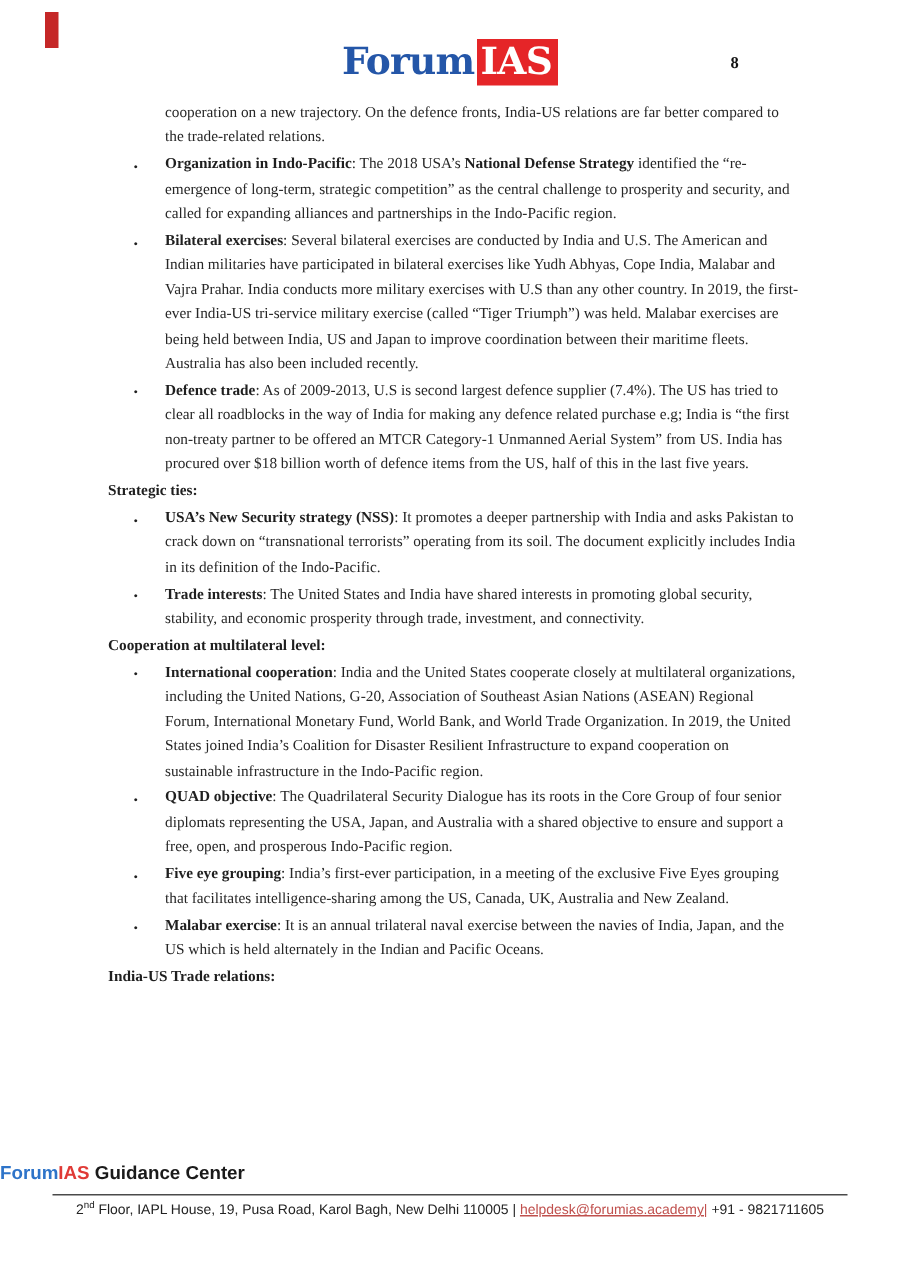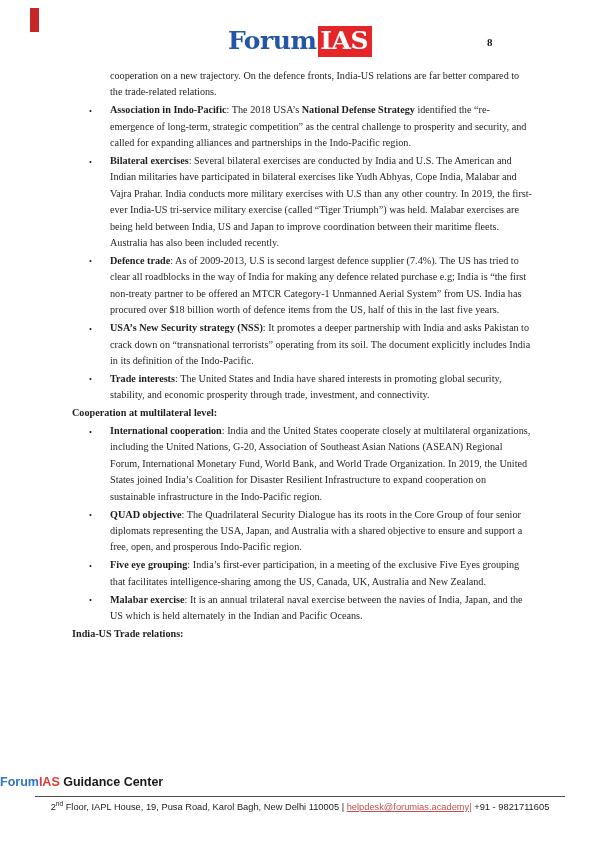--- a/index.html
+++ b/index.html
@@ -38,23 +38,24 @@
 
   <div class="red-marker"></div>
 
   <div class="header">
     <span class="logo"><span class="forum">Forum</span><span class="ias">IAS</span></span>
   </div>
   <div class="page-num">8</div>
 
   <div class="docbody">
       <div class="block para"><span>cooperation on a new trajectory. On the defence fronts, India-US relations are far better compared to the trade-related relations.</span></div>
-      <div class="block bullet"><span class="marker">•</span><b>Association in Indo-Pacific</b><span>: The 2018 USA’s </span><b>National Defense Strategy</b><span> identified the “re-emergence of long-term, strategic competition” as the central challenge to prosperity and security, and called for expanding alliances and partnerships in the Indo-Pacific region.</span></div>
+      <div class="block bullet"><span class="marker">•</span><b>Organization in Indo-Pacific</b><span>: The 2018 USA’s </span><b>National Defense Strategy</b><span> identified the “re-emergence of long-term, strategic competition” as the central challenge to prosperity and security, and called for expanding alliances and partnerships in the Indo-Pacific region.</span></div>
       <div class="block bullet"><span class="marker">•</span><b>Bilateral exercises</b><span>: Several bilateral exercises are conducted by India and U.S. The American and Indian militaries have participated in bilateral exercises like Yudh Abhyas, Cope India, Malabar and Vajra Prahar. India conducts more military exercises with U.S than any other country. In 2019, the first-ever India-US tri-service military exercise (called “Tiger Triumph”) was held. Malabar exercises are being held between India, US and Japan to improve coordination between their maritime fleets. Australia has also been included recently.</span></div>
       <div class="block bullet"><span class="marker">•</span><b>Defence trade</b><span>: As of 2009-2013, U.S is second largest defence supplier (7.4%). The US has tried to clear all roadblocks in the way of India for making any defence related purchase e.g; India is “the first non-treaty partner to be offered an MTCR Category-1 Unmanned Aerial System” from US. India has procured over $18 billion worth of defence items from the US, half of this in the last five years.</span></div>
+      <div class="block heading"><b>Strategic ties:</b></div>
       <div class="block bullet"><span class="marker">•</span><b>USA’s New Security strategy (NSS)</b><span>: It promotes a deeper partnership with India and asks Pakistan to crack down on “transnational terrorists” operating from its soil. The document explicitly includes India in its definition of the Indo-Pacific.</span></div>
       <div class="block bullet"><span class="marker">•</span><b>Trade interests</b><span>: The United States and India have shared interests in promoting global security, stability, and economic prosperity through trade, investment, and connectivity.</span></div>
       <div class="block heading"><b>Cooperation at multilateral level:</b></div>
       <div class="block bullet"><span class="marker">•</span><b>International cooperation</b><span>: India and the United States cooperate closely at multilateral organizations, including the United Nations, G-20, Association of Southeast Asian Nations (ASEAN) Regional Forum, International Monetary Fund, World Bank, and World Trade Organization. In 2019, the United States joined India’s Coalition for Disaster Resilient Infrastructure to expand cooperation on sustainable infrastructure in the Indo-Pacific region.</span></div>
       <div class="block bullet"><span class="marker">•</span><b>QUAD objective</b><span>: The Quadrilateral Security Dialogue has its roots in the Core Group of four senior diplomats representing the USA, Japan, and Australia with a shared objective to ensure and support a free, open, and prosperous Indo-Pacific region.</span></div>
       <div class="block bullet"><span class="marker">•</span><b>Five eye grouping</b><span>:  India’s first-ever participation, in a meeting of the exclusive Five Eyes grouping that facilitates intelligence-sharing among the US, Canada, UK, Australia and New Zealand.</span></div>
       <div class="block bullet"><span class="marker">•</span><b>Malabar exercise</b><span>: It is an annual trilateral naval exercise between the navies of India, Japan, and the US which is held alternately in the Indian and Pacific Oceans.</span></div>
       <div class="block heading"><b>India-US Trade relations:</b></div>
     </div>
 

